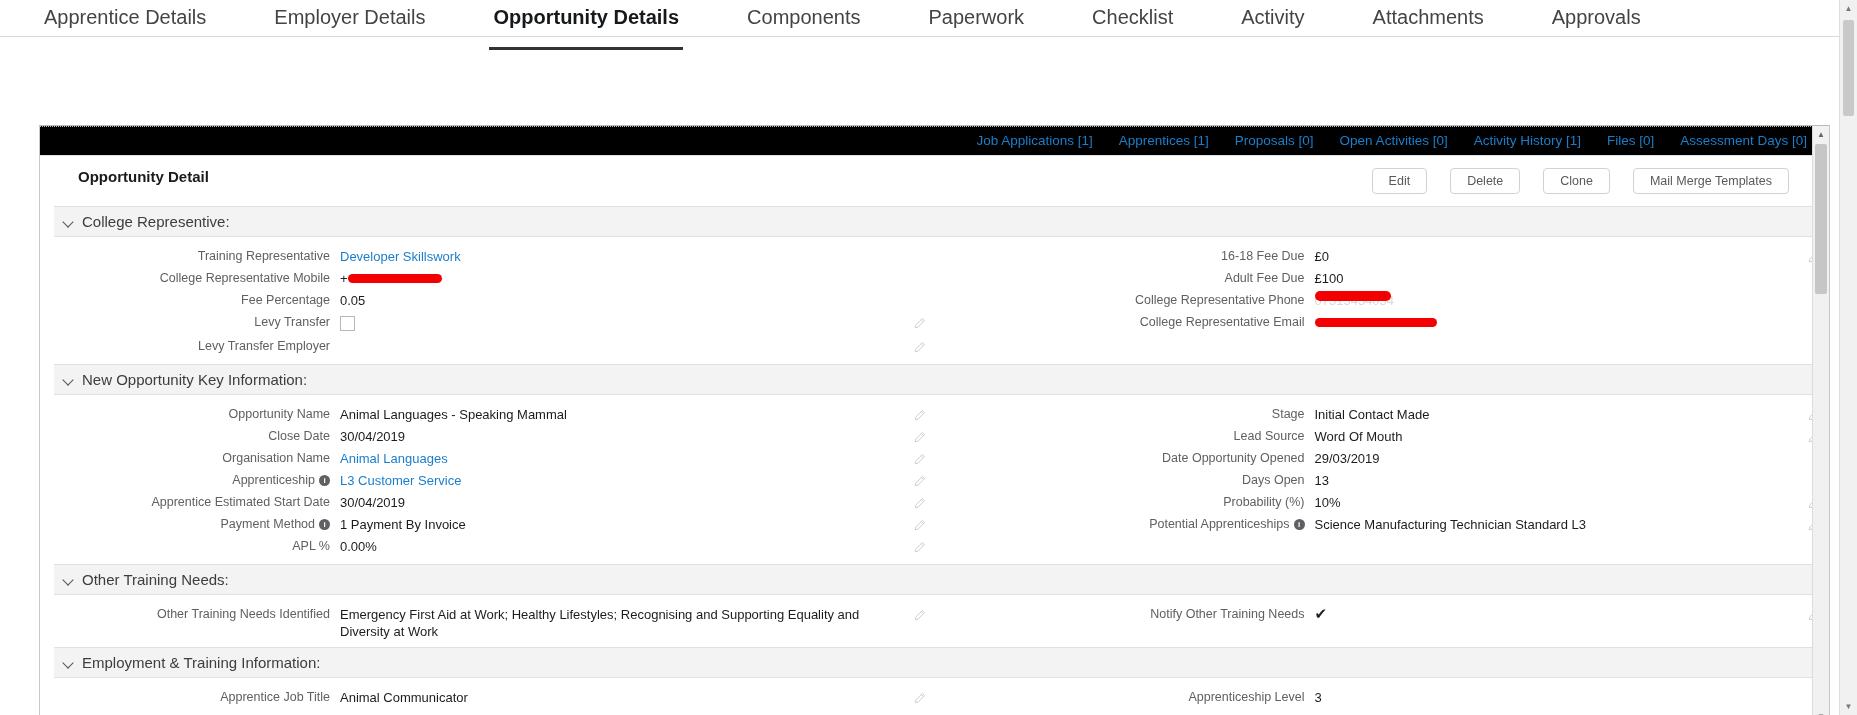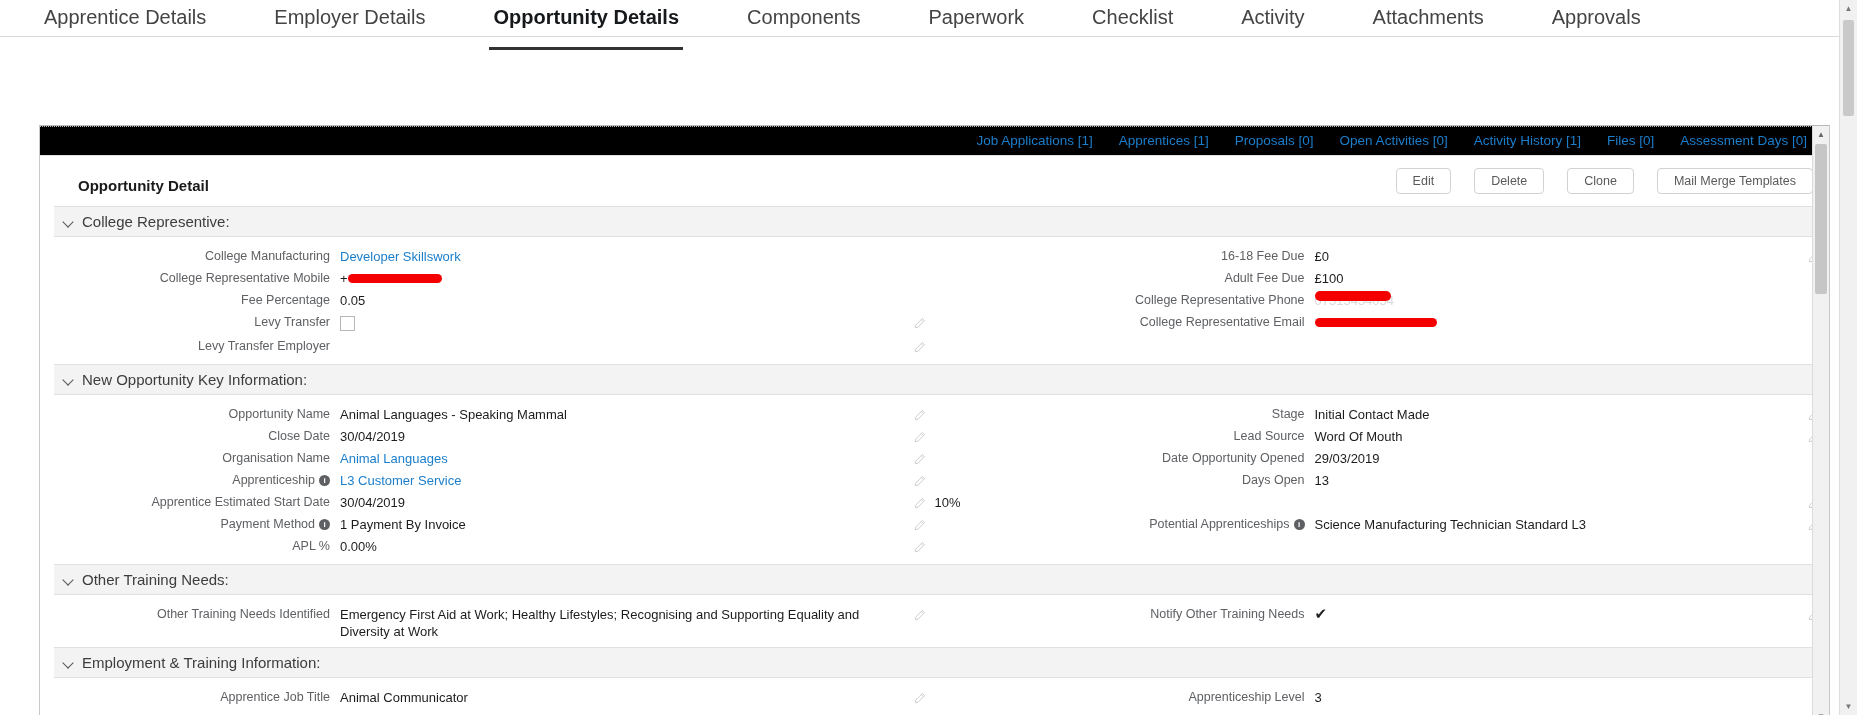--- a/index.html
+++ b/index.html
@@ -72,23 +72,23 @@
   .rel-link{
     color:#1b7ecb;
     font-size:13.5px;
     text-decoration:none;
     white-space:nowrap;
     cursor:pointer;
   }
   
   .detail-head{
     display:flex;
-    align-items:flex-end;
+    align-items:flex-start;
     justify-content:space-between;
-    padding:12px 16px 12px 38px;
+    padding:12px 40px 12px 38px;
   }
   .detail-title{
     font-size:15px;
     font-weight:700;
     color:#1a1a1a;
   }
   .btn-row{display:flex;gap:23px;}
   .btn{
     font-size:12.5px;
     color:#5a5a5a;
@@ -296,21 +296,21 @@
     <div id="sections">
         <div class="section-head">
           <span class="chev"></span>
           <span>College Representive:</span>
         </div>
         <div class="fields">
           <div class="col left">
             <div class="frow">
               <div class="finner">
                 <div class="flabel">
-                  <span>College Manufacturing</span>
+                  <span>Training Representative</span>
                 </div>
                 <div class="fvalue link">Developer Skillswork</div>
               </div>
               <div></div>
             </div>
             <div class="frow">
               <div class="finner">
                 <div class="flabel">
                   <span>College Representative Mobile</span>
                 </div>
@@ -525,20 +525,23 @@
               <div class="finner">
                 <div class="flabel">
                   <span>Days Open</span>
                 </div>
                 <div class="fvalue">13</div>
               </div>
               <div></div>
             </div>
             <div class="frow">
               <div class="finner">
+                <div class="flabel">
+                  <span>Probability (%)</span>
+                </div>
                 <div class="fvalue">10%</div>
               </div>
               <div class="pencil"><svg viewBox="0 0 16 16" width="13" height="13" aria-hidden="true">
                   <path d="M11.5 1.8l2.7 2.7-8 8-3.4.7.7-3.4z" fill="none" stroke="#9b9b9b" stroke-width="1.1"></path>
                   <path d="M10.2 3.1l2.7 2.7" stroke="#9b9b9b" stroke-width="1.1"></path>
                 </svg></div>
             </div>
             <div class="frow">
               <div class="finner">
                 <div class="flabel">

